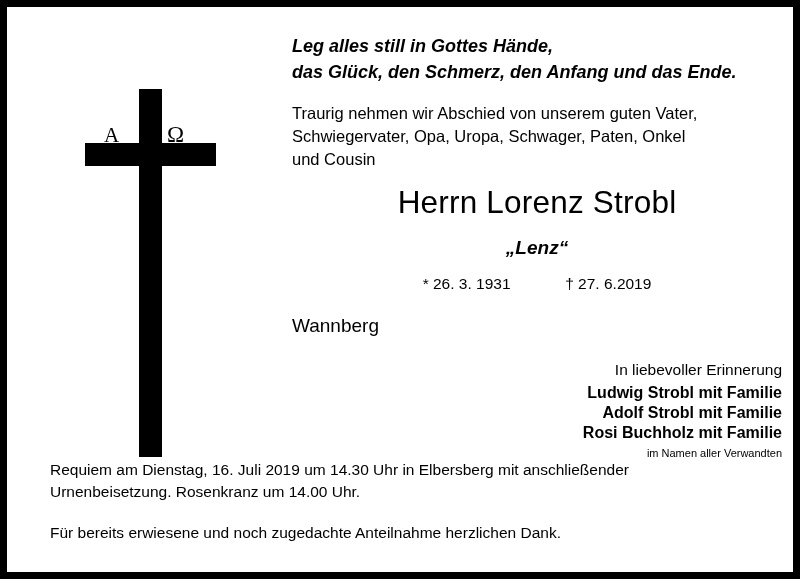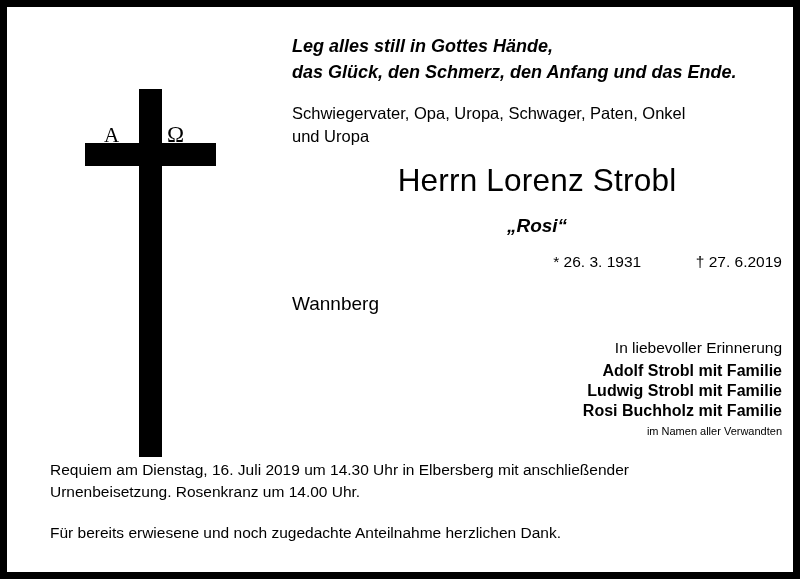--- a/index.html
+++ b/index.html
@@ -99,21 +99,21 @@
   }
   .nickname {
     font-size: 19px;
     font-weight: bold;
     font-style: italic;
     text-align: center;
     margin: 0 0 16px 0;
   }
   .dates {
     font-size: 15.5px;
-    text-align: right;
+    text-align: center;
     margin: 0 0 22px 0;
   }
   .dates .sep {
     display: inline-block;
     width: 46px;
   }
   .place {
     font-size: 19px;
     margin: 0 0 24px 0;
   }
@@ -165,39 +165,40 @@
     </div>
 
     <div class="text-col">
 
       <div class="verse">
         <div>Leg alles still in Gottes Hände,</div>
         <div>das Glück, den Schmerz, den Anfang und das Ende.</div>
       </div>
 
       <div class="intro">
+        <div>Traurig nehmen wir Abschied von unserem guten Vater,</div>
         <div>Schwiegervater, Opa, Uropa, Schwager, Paten, Onkel</div>
-        <div>und Uropa</div>
+        <div>und Cousin</div>
       </div>
 
       <div class="name">Herrn Lorenz Strobl</div>
-      <div class="nickname">„Rosi“</div>
+      <div class="nickname">„Lenz“</div>
 
       <div class="dates">
         <span>* 26. 3. 1931</span>
         <span class="sep"></span>
         <span>† 27. 6.2019</span>
       </div>
 
       <div class="place">Wannberg</div>
 
       <div class="memory-block">
         <div class="memory-head">In liebevoller Erinnerung</div>
+        <div class="survivor">Ludwig Strobl mit Familie</div>
         <div class="survivor">Adolf Strobl mit Familie</div>
-        <div class="survivor">Ludwig Strobl mit Familie</div>
         <div class="survivor">Rosi Buchholz mit Familie</div>
         <div class="memory-foot">im Namen aller Verwandten</div>
       </div>
 
     </div>
 
     <div class="footer">
       <div class="service">
         <p>Requiem am Dienstag, 16. Juli 2019 um 14.30 Uhr in Elbersberg mit anschließender</p>
         <p>Urnenbeisetzung. Rosenkranz um 14.00 Uhr.</p>

